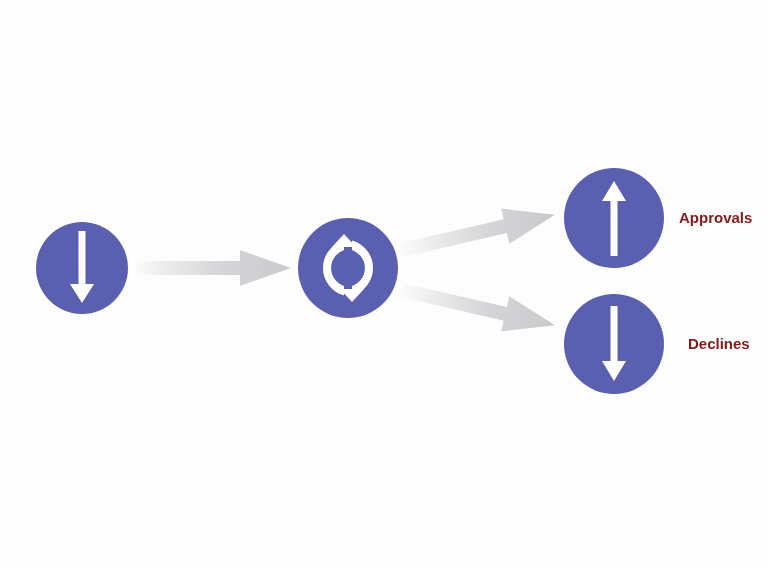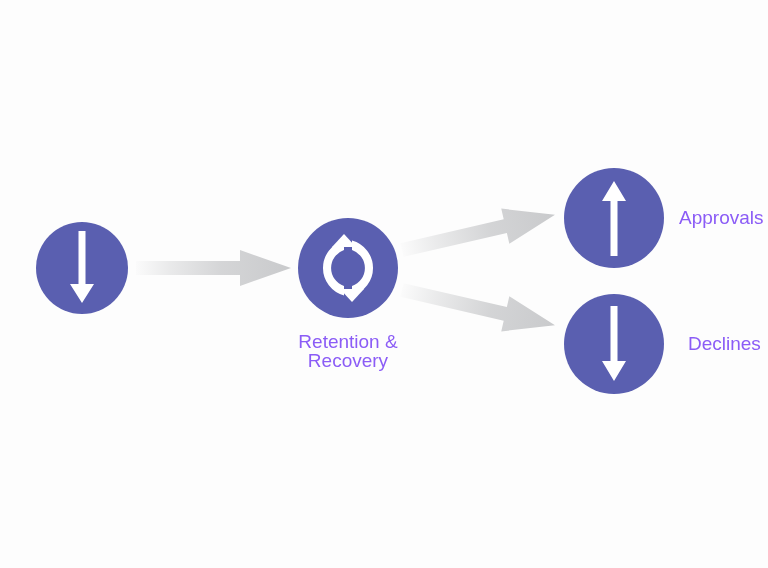--- a/index.html
+++ b/index.html
@@ -22,24 +22,24 @@
     position: absolute;
     left: 0;
     top: 0;
     width: 768px;
     height: 568px;
     display: block;
   }
   .node-label {
     position: absolute;
     font-family: "Liberation Sans", sans-serif;
-    font-weight: normal;
-    font-size: 19px;
+    font-weight: bold;
+    font-size: 15px;
     line-height: 19px;
-    color: #8b5cf6;
+    color: #7f1d1d;
     white-space: pre-line;
   }
   .label-centered {
     text-align: center;
     transform: translateX(-50%);
   }
   .label-left {
     text-align: left;
   }
 </style>
@@ -118,20 +118,18 @@
 
     <g>
       <circle cx="614" cy="344" r="50" fill="#5a5fb0"></circle>
       <g>
         <path d="M 610.5 306 L 617.5 306 L 617.5 361 L 626 361 L 614 381 L 602 361 L 610.5 361 Z" fill="#ffffff"></path>
       </g>
     </g>
   </svg>
 
 
-  <div class="node-label label-centered" style="left:348px; top:332px;">Retention &amp;
-Recovery</div>
 
   <div class="node-label label-left" style="left:679px; top:208px;">Approvals</div>
 
   <div class="node-label label-left" style="left:688px; top:334px;">Declines</div>
 
 </div>
 
 </body></html>

